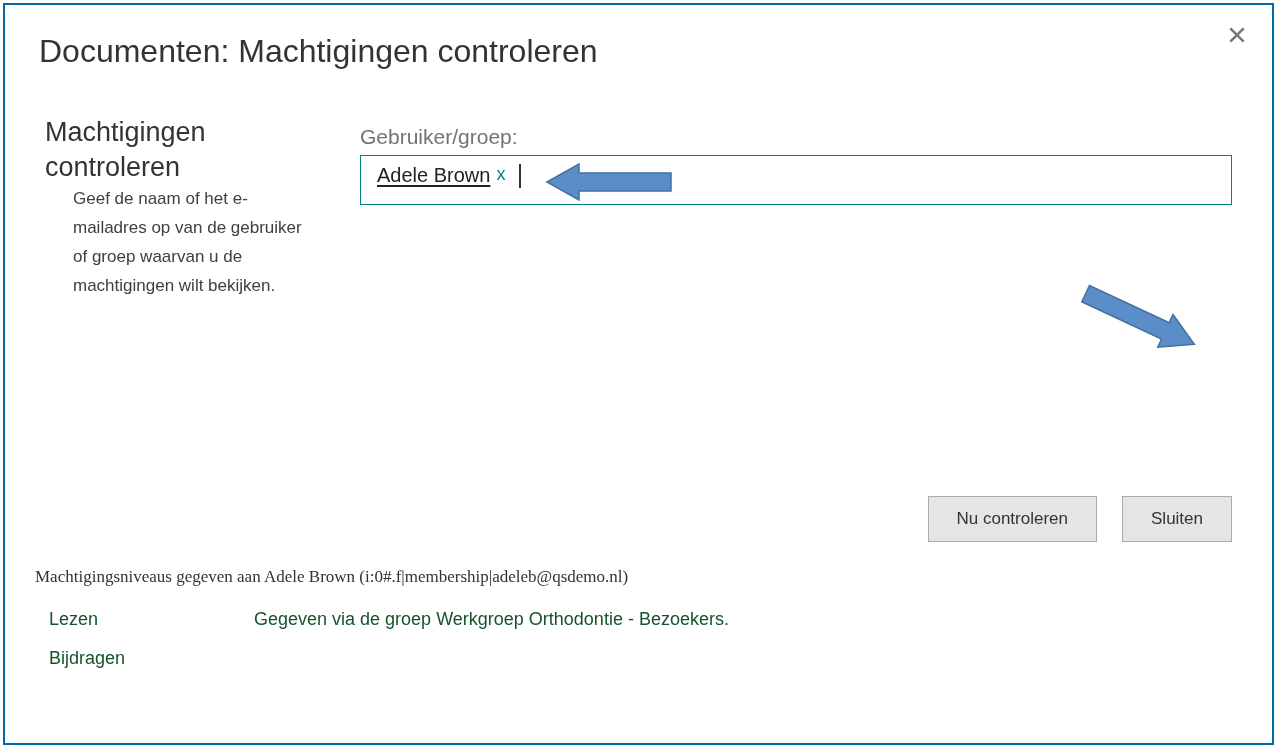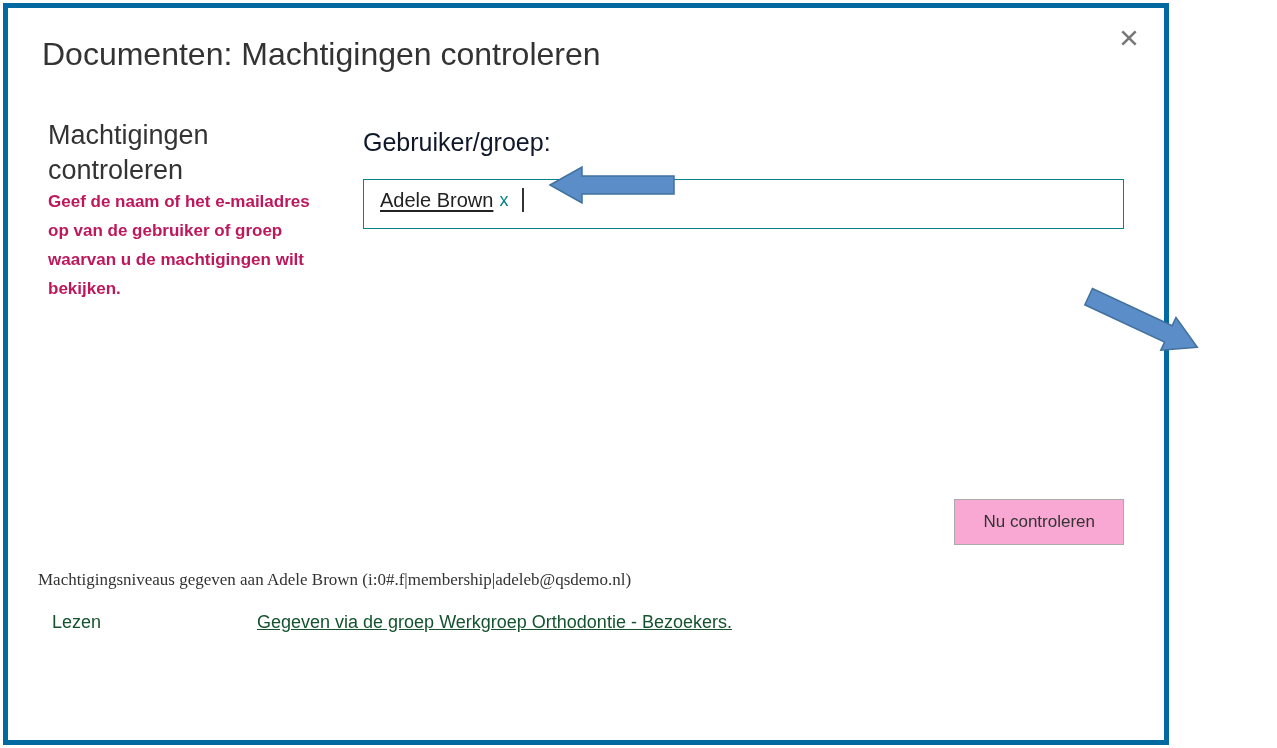--- a/index.html
+++ b/index.html
@@ -3,24 +3,24 @@
   <meta charset="utf-8">
   <style>
     * { box-sizing: border-box; margin: 0; padding: 0; }
     body {
       font-family: "Segoe UI", "Segoe UI Light", Tahoma, Arial, sans-serif;
       font-size: 14px;
       color: #333;
       background: #fff;
     }
     .dialog {
-      width: 1166px;
+      width: 1271px;
       height: 742px;
       margin: 3px;
-      border: 5px solid #0369a1;
+      border: 2px solid #0369a1;
       position: relative;
       background: #fff;
     }
     .close-btn {
       position: absolute;
       top: 20px;
       right: 25px;
       cursor: pointer;
       color: #666;
     }
@@ -41,41 +41,42 @@
     }
     .section-title {
       font-size: 27px;
       font-weight: 400;
       color: #333;
       line-height: 1.3;
       margin-bottom: 0;
     }
     .section-desc {
       font-size: 17px;
-      font-weight: 700;
-      color: #be185d;
+      font-weight: 400;
+      color: #404040;
       line-height: 1.7;
+      margin-left: 28px;
     }
     .right-col {
       flex: 1;
       padding-left: 40px;
       position: relative;
     }
     .field-label {
-      font-size: 25px;
-      font-weight: 300;
-      color: #0f172a;
-      margin-bottom: 22px;
+      font-size: 21px;
+      font-weight: 300;
+      color: #737373;
+      margin-bottom: 6px;
       margin-top: 10px;
     }
     .people-picker {
       border: 1px solid #038387;
       padding: 8px 10px 16px 16px;
       display: flex;
-      align-items: center;
+      align-items: flex-start;
       height: 50px;
       position: relative;
     }
     .chip-name {
       font-size: 20px;
       font-weight: 300;
       color: #222;
       text-decoration: underline;
       text-underline-offset: 3px;
       cursor: pointer;
@@ -108,21 +109,21 @@
     }
     .button-row {
       display: flex;
       justify-content: flex-end;
       gap: 25px;
       padding: 0 40px;
       margin-top: 195px;
     }
     .sp-button {
       border: 1px solid #ababab;
-      background: #f9a8d4;
+      background: #e5e5e5;
       color: #333;
       font-family: inherit;
       font-size: 17px;
       font-weight: 300;
       padding: 12px 28px;
       cursor: pointer;
       min-width: 100px;
     }
     .results {
       padding: 25px 40px 0 30px;
@@ -139,21 +140,21 @@
       font-size: 18px;
       font-weight: 300;
       color: #14532d;
       margin-bottom: 18px;
       padding-left: 14px;
     }
     .perm-level {
       width: 205px;
       flex-shrink: 0;
     }
-    .perm-source { flex: 1; text-decoration: underline; }
+    .perm-source { flex: 1; }
   </style>
 </head>
 <body>
 
 <div class="dialog">
 
   <div class="close-btn">
     <svg viewBox="0 0 24 24">
       <line x1="4" y1="4" x2="20" y2="20" stroke="#777" stroke-width="3"></line>
       <line x1="20" y1="4" x2="4" y2="20" stroke="#777" stroke-width="3"></line>
@@ -186,26 +187,28 @@
         <g transform="translate(60,67) rotate(-155)">
           <polygon points="-60,0 -28,-18 -28,-9 60,-9 60,9 -28,9 -28,18" stroke-width="1.5" fill="#5b8dc9" stroke="#41719c"></polygon>
         </g>
       </svg>
 
     </div>
   </div>
 
   <div class="button-row">
     <button class="sp-button">Nu controleren</button>
+    <button class="sp-button">Sluiten</button>
   </div>
 
   <div class="results">
     <div class="result-header">Machtigingsniveaus gegeven aan Adele Brown (i:0#.f|membership|adeleb@qsdemo.nl)</div>
 
     <div class="perm-row">
       <div class="perm-level">Lezen</div>
       <div class="perm-source">Gegeven via de groep Werkgroep Orthodontie - Bezoekers.</div>
     </div>
     <div class="perm-row">
+      <div class="perm-level">Bijdragen</div>
     </div>
   </div>
 
 </div>
 
 </body></html>

